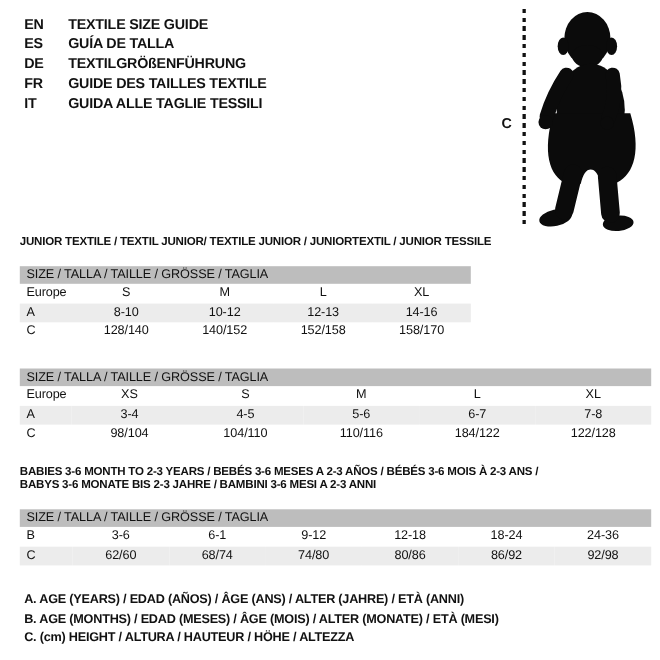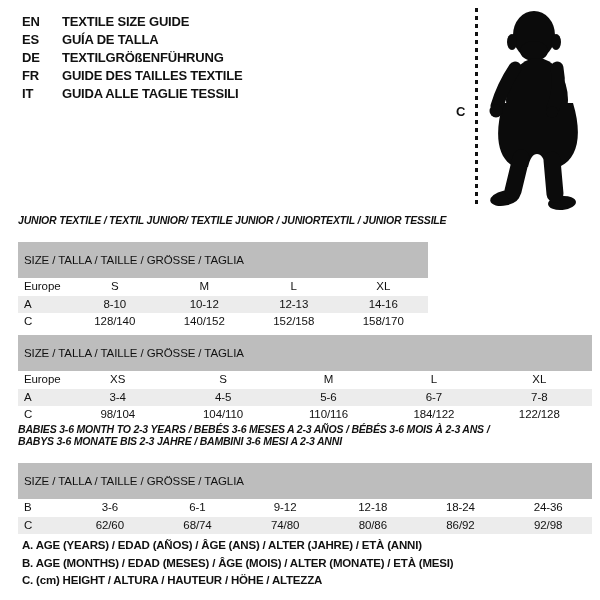--- a/index.html
+++ b/index.html
@@ -19,30 +19,30 @@
     position:absolute;left:35px;top:8px;width:3px;height:200px;
     background:repeating-linear-gradient(to bottom,var(--text,#111) 0 4px,transparent 4px 8px);
   }
   #measure-label{position:absolute;left:16px;top:104px;font-size:13px;font-weight:700;}
   #baby-svg{position:absolute;left:41px;top:8px;}
   
   .section{position:absolute;left:18px;}
   #section-junior{top:214px;width:410px;}
   #section-children{top:320px;width:574px;}
   #section-babies{top:423px;width:574px;}
-  .section-title{font-size:10.5px;font-weight:700;letter-spacing:-0.2px;line-height:12px;white-space:nowrap;font-style:italic;}
+  .section-title{font-size:10.5px;font-weight:700;letter-spacing:-0.2px;line-height:12px;white-space:nowrap;}
   .section-title div:empty{display:none;}
   #section-junior table{margin-top:16px;}
   #section-children table{margin-top:15px;}
   #section-babies table{margin-top:16px;}
   table{border-collapse:collapse;width:100%;table-layout:fixed;}
   thead th{
     background:var(--header-bg,#bdbdbd);
     font-weight:400;font-size:11.5px;text-align:left;
-    padding:12px 6px;letter-spacing:-0.1px;
+    padding:2px 6px;letter-spacing:-0.1px;
   }
   td{font-size:11.5px;padding:2px 4px;text-align:center;letter-spacing:-0.1px;line-height:13.5px;}
   td.row-label{text-align:left;padding-left:6px;}
   tr.shaded{background:var(--row-alt,#ececec);}
   
   #footnotes{position:absolute;top:537px;left:22px;}
   .footnote{font-size:11.5px;font-weight:700;line-height:17.5px;letter-spacing:-0.2px;white-space:nowrap;}
 </style>
 </head>
 <body style="--text: #111111; --header-bg: #bdbdbd; --row-alt: #ececec;">

